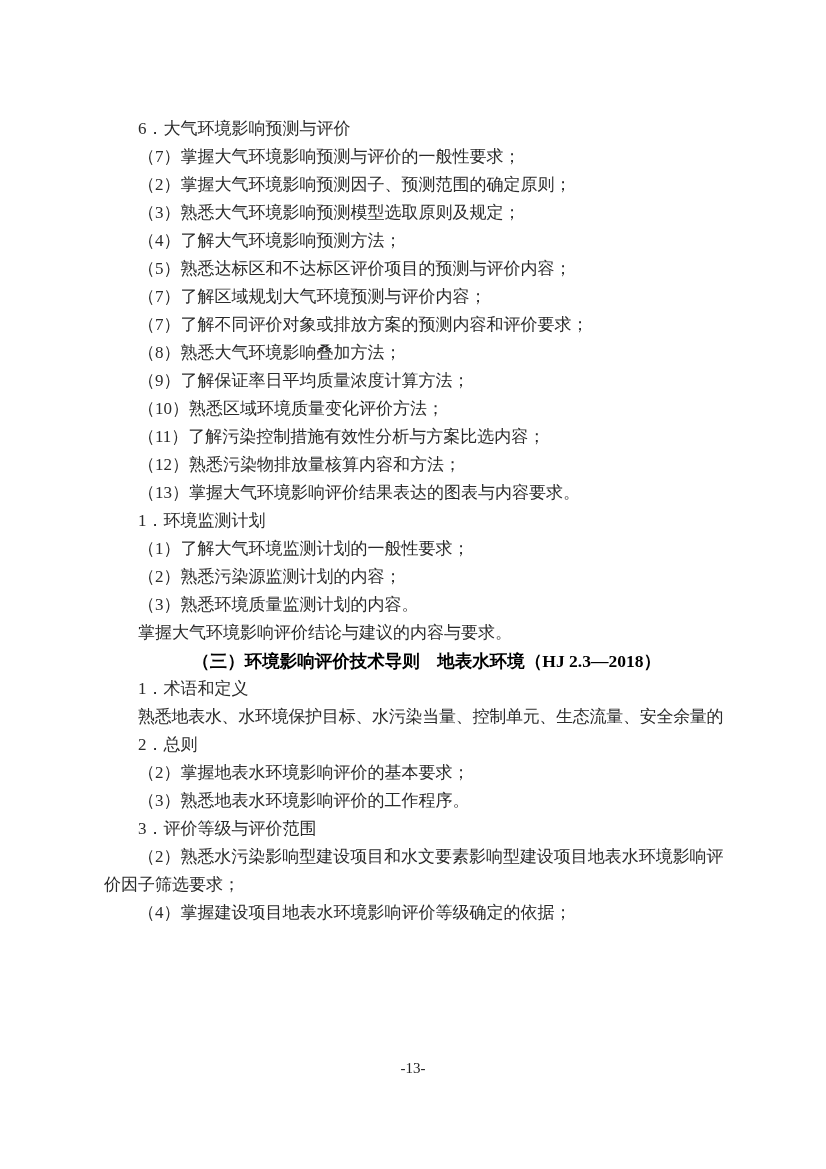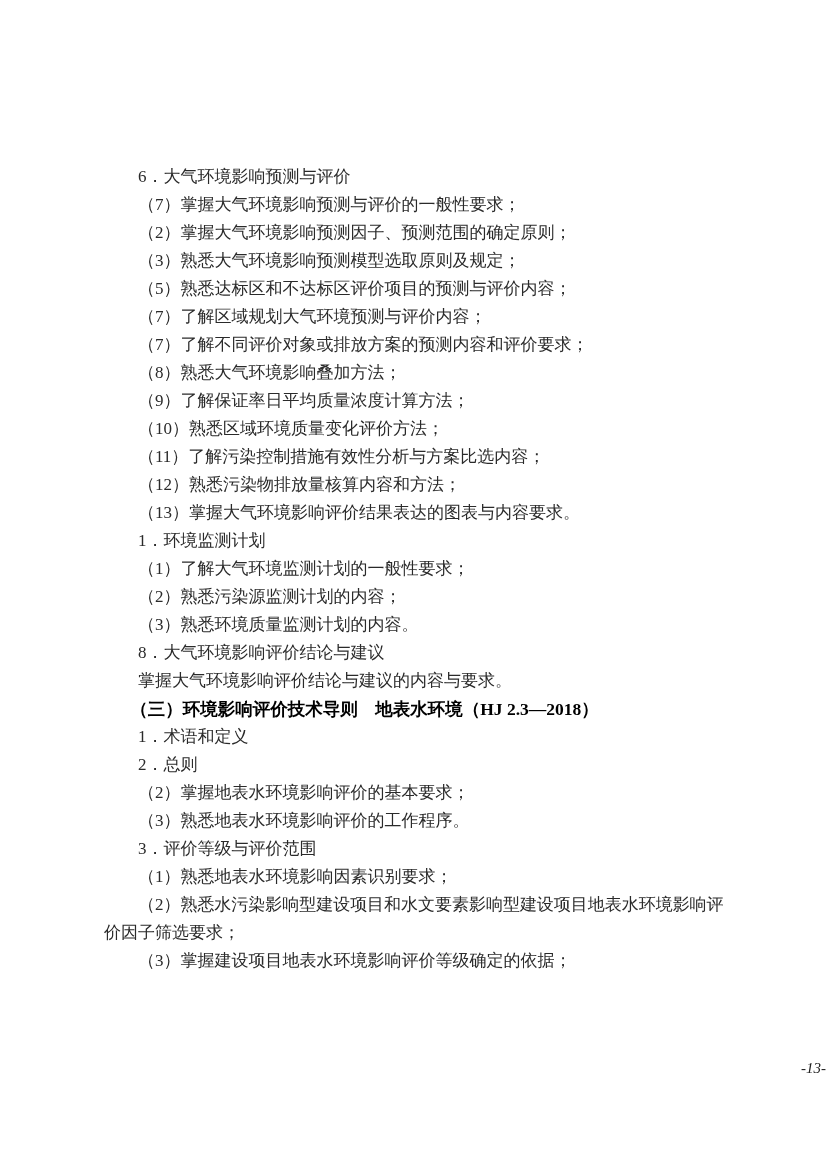--- a/index.html
+++ b/index.html
@@ -13,21 +13,20 @@
     height: 1169px;
     background: #ffffff;
     overflow: hidden;
     font-family: "Liberation Serif", "DejaVu Serif", serif;
   }
   .content {
     position: absolute;
     left: 104px;
     top: 115px;
     width: 619px;
-    margin-top: 48px;
   }
   .line {
     font-size: 17px;
     line-height: 28px;
     height: 28px;
     color: #2a2a2a;
     white-space: pre;
   }
   .line.indent {
     text-indent: 2em;
@@ -36,62 +35,62 @@
     white-space: normal;
     text-align: justify;
     text-align-last: justify;
     letter-spacing: -0.6px;
   }
   .line.bold {
     font-weight: 700;
     color: #000000;
     font-size: 17.5px;
     text-indent: 1.5em;
+    text-align: center;
   }
   .footer {
     position: absolute;
     top: 1057px;
     left: 0;
     width: 100%;
-    text-align: right;
+    text-align: center;
     font-size: 15px;
     line-height: 22px;
     color: #222222;
-    font-style: italic;
   }
 </style>
 </head>
 <body>
 
 <div class="page">
   <div class="content" id="doc-content">
       <div class="line indent">6．大气环境影响预测与评价</div>
       <div class="line indent">（7）掌握大气环境影响预测与评价的一般性要求；</div>
       <div class="line indent">（2）掌握大气环境影响预测因子、预测范围的确定原则；</div>
       <div class="line indent">（3）熟悉大气环境影响预测模型选取原则及规定；</div>
+      <div class="line indent">（4）了解大气环境影响预测方法；</div>
       <div class="line indent">（5）熟悉达标区和不达标区评价项目的预测与评价内容；</div>
       <div class="line indent">（7）了解区域规划大气环境预测与评价内容；</div>
       <div class="line indent">（7）了解不同评价对象或排放方案的预测内容和评价要求；</div>
       <div class="line indent">（8）熟悉大气环境影响叠加方法；</div>
       <div class="line indent">（9）了解保证率日平均质量浓度计算方法；</div>
       <div class="line indent">（10）熟悉区域环境质量变化评价方法；</div>
       <div class="line indent">（11）了解污染控制措施有效性分析与方案比选内容；</div>
       <div class="line indent">（12）熟悉污染物排放量核算内容和方法；</div>
       <div class="line indent">（13）掌握大气环境影响评价结果表达的图表与内容要求。</div>
       <div class="line indent">1．环境监测计划</div>
       <div class="line indent">（1）了解大气环境监测计划的一般性要求；</div>
       <div class="line indent">（2）熟悉污染源监测计划的内容；</div>
       <div class="line indent">（3）熟悉环境质量监测计划的内容。</div>
-      <div class="line indent">8．大气环境影响评价结论与建议</div>
       <div class="line indent">掌握大气环境影响评价结论与建议的内容与要求。</div>
       <div class="line indent bold">（三）环境影响评价技术导则　地表水环境（HJ 2.3—2018）</div>
       <div class="line indent">1．术语和定义</div>
+      <div class="line indent fill">熟悉地表水、水环境保护目标、水污染当量、控制单元、生态流量、安全余量的</div>
       <div class="line indent">2．总则</div>
       <div class="line indent">（2）掌握地表水环境影响评价的基本要求；</div>
       <div class="line indent">（3）熟悉地表水环境影响评价的工作程序。</div>
       <div class="line indent">3．评价等级与评价范围</div>
-      <div class="line indent">（1）熟悉地表水环境影响因素识别要求；</div>
       <div class="line indent fill">（2）熟悉水污染影响型建设项目和水文要素影响型建设项目地表水环境影响评</div>
       <div class="line">价因子筛选要求；</div>
-      <div class="line indent">（3）掌握建设项目地表水环境影响评价等级确定的依据；</div>
+      <div class="line indent">（4）掌握建设项目地表水环境影响评价等级确定的依据；</div>
     </div>
   <div class="footer">-13-</div>
 </div>
 
 </body></html>

